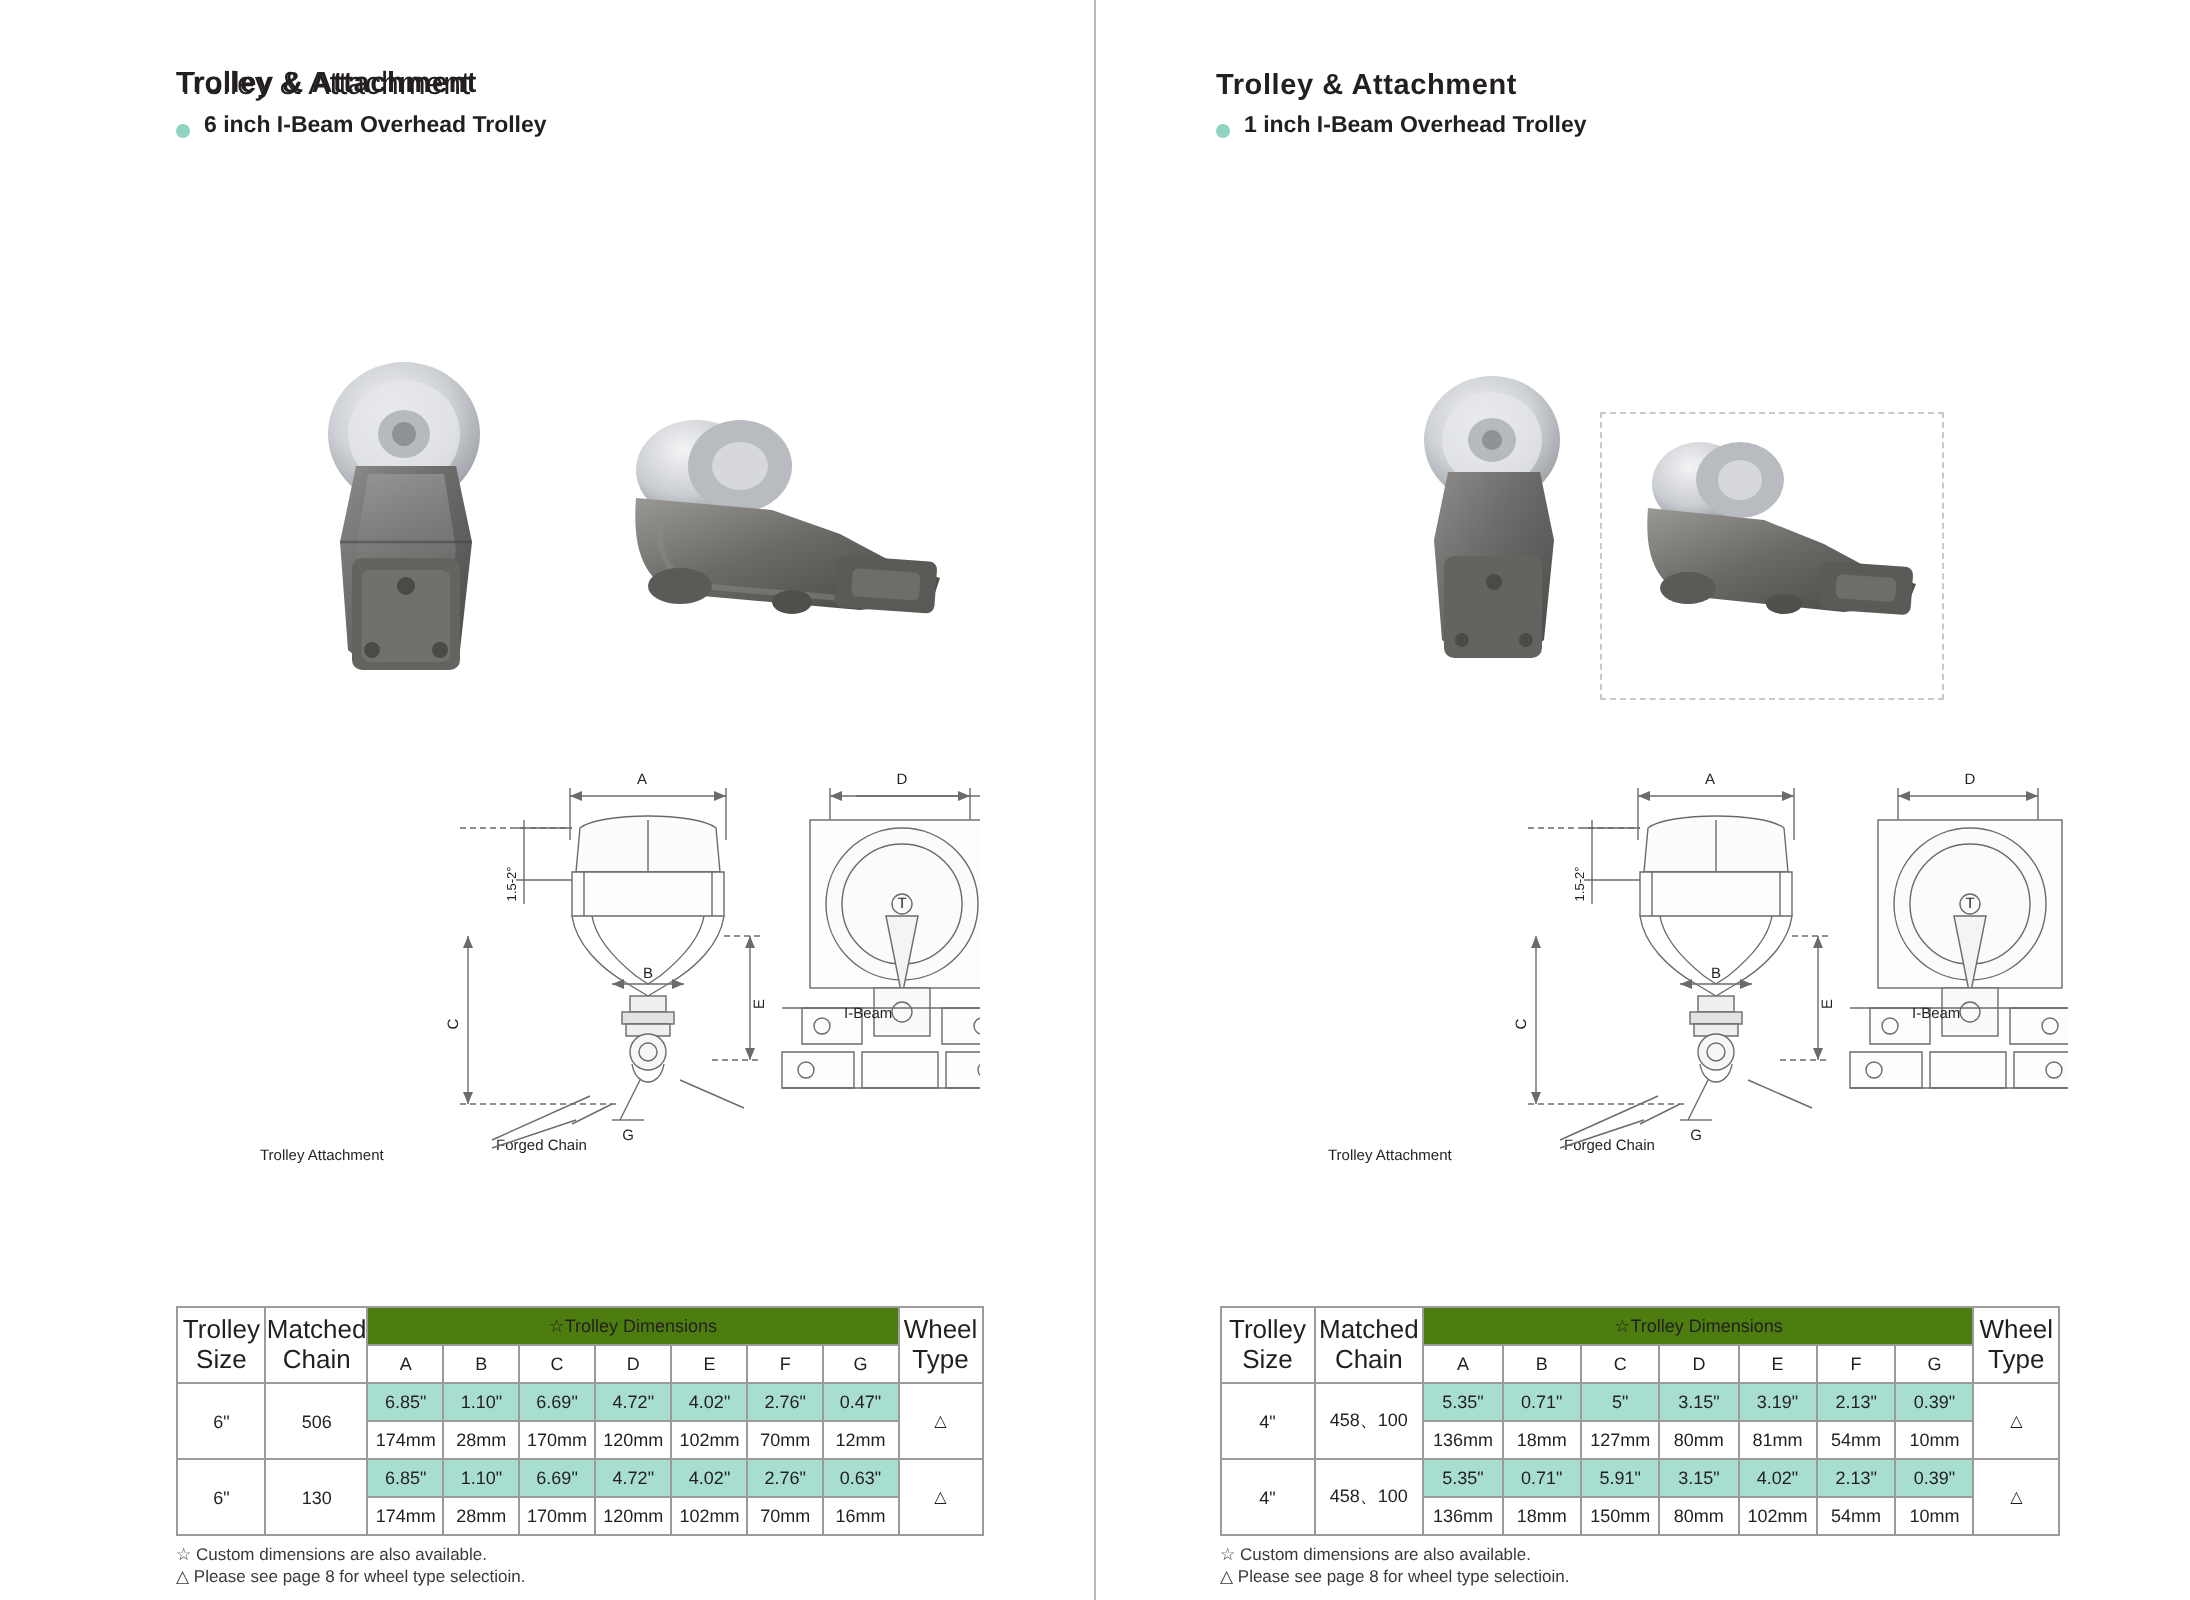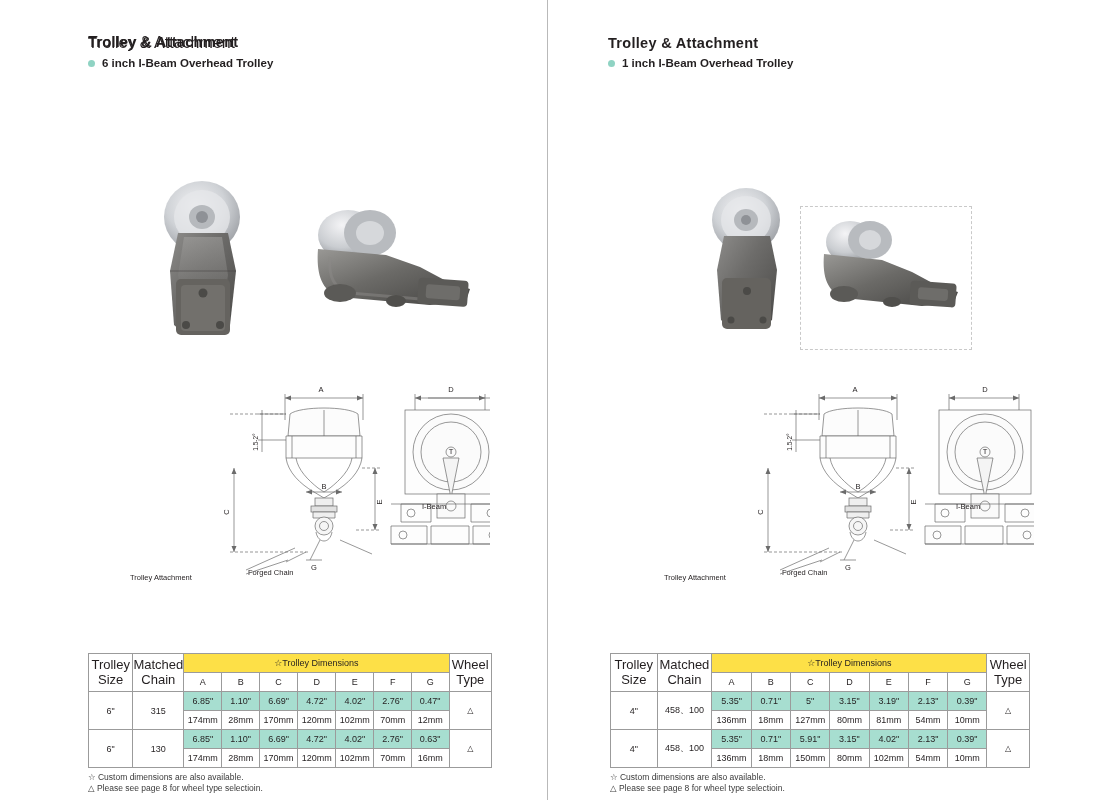--- a/index.html
+++ b/index.html
@@ -8,34 +8,34 @@
     font-family:"Liberation Sans", sans-serif;
     color:#231f20;overflow:hidden;position:relative;
   }
   .page{position:absolute;top:0;height:588px;}
   .page-left{left:0;width:547px;}
   .page-right{left:548px;width:547px;}
   .divider{position:absolute;left:547px;top:0;width:1px;height:800px;background:#b9b9b9;}
 
   .hdr{position:absolute;}
   .hdr-title{font-size:14.5px;font-weight:bold;letter-spacing:.3px;color:#231f20;}
-  .hdr-sub{font-size:11.5px;font-weight:bold;color:#231f20;display:flex;align-items:center;gap:7px;}
+  .hdr-sub{font-size:11.5px;font-weight:bold;color:#231f20;display:flex;align-items:flex-end;gap:7px;}
   .bullet{width:7px;height:7px;border-radius:50%;background:#8fd3c3;display:inline-block;flex:none;}
 
   
   .photo{position:absolute;}
   .ph-dashed{position:absolute;border:1px dashed #c9c9c9;}
 
   
   .draw{position:absolute;}
 
   
   .tbl{position:absolute;border-collapse:collapse;font-size:9px;color:#231f20;}
   .tbl td,.tbl th{border:1px solid #9b9b9b;text-align:center;vertical-align:middle;font-weight:normal;padding:0;height:18px;}
-  .tbl .dimhdr{background:#fde047;font-size:9px;}
+  .tbl .dimhdr{background:#4d7c0f;font-size:9px;}
   .tbl .teal{background:#a7ded0;}
   .tbl .hdr-cell{font-size:13px;line-height:1.15;}
   .note{position:absolute;font-size:8.5px;color:#3a3a3a;line-height:1.5;}
   .tri{font-size:8px;}
 
   svg{display:block;}
   .txt{font-family:"Liberation Sans", sans-serif;font-size:7.5px;fill:#231f20;}
   .txt6{font-family:"Liberation Sans", sans-serif;font-size:6.5px;fill:#231f20;}
 </style>
 </head>
@@ -223,21 +223,21 @@
       <td style="width:38px;">A</td>
       <td style="width:38px;">B</td>
       <td style="width:38px;">C</td>
       <td style="width:38px;">D</td>
       <td style="width:38px;">E</td>
       <td style="width:38px;">F</td>
       <td style="width:38px;">G</td>
     </tr>
     <tr>
       <td rowspan="2">6"</td>
-      <td rowspan="2">315</td>
+      <td rowspan="2">506</td>
       <td class="teal">6.85"</td>
       <td class="teal">1.10"</td>
       <td class="teal">6.69"</td>
       <td class="teal">4.72"</td>
       <td class="teal">4.02"</td>
       <td class="teal">2.76"</td>
       <td class="teal">0.47"</td>
       <td rowspan="2" class="tri">△</td>
     </tr>
     <tr>

